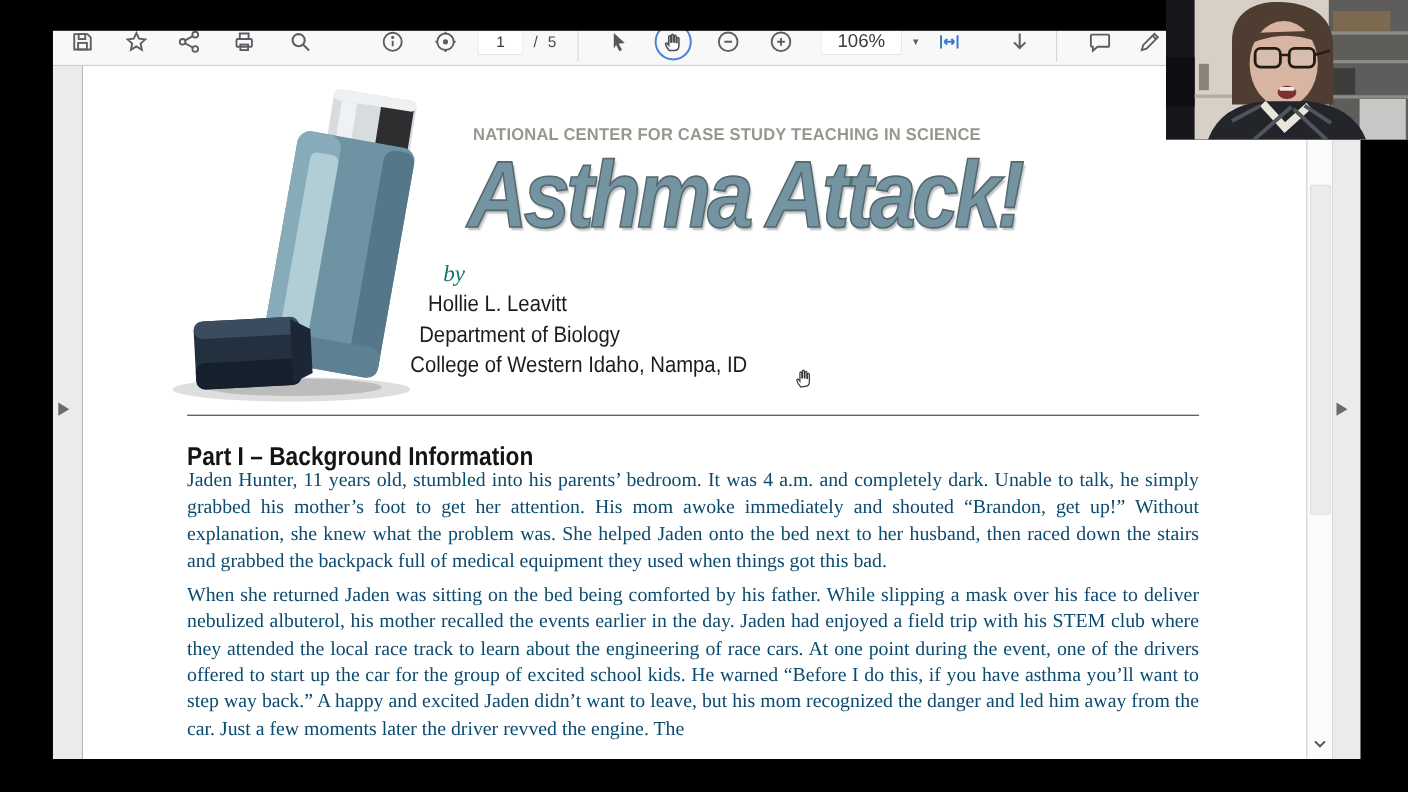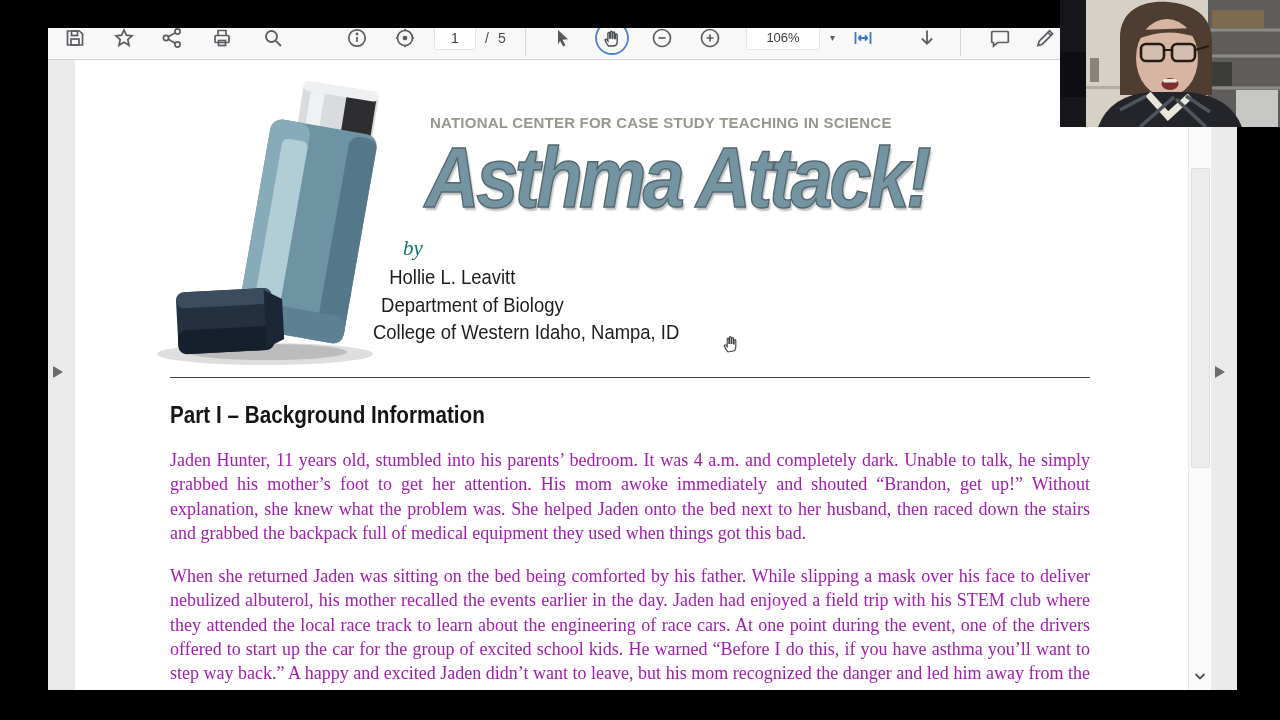--- a/index.html
+++ b/index.html
@@ -19,21 +19,21 @@
   .tb-icon { position:absolute; top:12px; width:24px; height:24px; color:#5a5e63; cursor:pointer; }
   .tb-icon svg { width:24px; height:24px; display:block; }
   .tb-divider { position:absolute; top:8px; width:1px; height:34px; background:#d6d6d6; }
   .hand-ring { position:absolute; top:5px; width:38px; height:38px; }
   .page-group { position:absolute; left:386px; top:11px; display:flex; align-items:center; gap:9px;
                 font-size:14px; color:#4a4a4a; }
   .page-input { width:42px; height:25px; background:#fff; border-radius:3px; box-shadow:0 0 0 1px #e4e4e4 inset;
                 display:flex; align-items:center; justify-content:center; font-size:14px; color:#3c3c3c; }
   .zoom-group { position:absolute; left:698px; top:11px; display:flex; align-items:center; gap:10px; }
   .zoom-box { width:74px; height:25px; background:#fff; border-radius:3px; box-shadow:0 0 0 1px #e6e6e6 inset;
-              display:flex; align-items:center; justify-content:center; font-size:13px; color:#3c3c3c; }
+              display:flex; align-items:center; justify-content:center; font-size:17px; color:#3c3c3c; }
   .zoom-caret { font-size:10px; color:#5a5e63; }
 
   
   .strip-left  { position:absolute; left:48px;  top:60px; width:27px; height:630px; background:#ebebeb; z-index:10; }
   .strip-right { position:absolute; left:1211px; top:60px; width:26px; height:630px; background:#ebebeb; z-index:10; }
   .side-arrow { position:absolute; width:12px; height:14px; z-index:11; cursor:pointer; }
   .scrollbar { position:absolute; left:1188px; top:60px; width:23px; height:630px; background:#fbfbfb;
                border-left:1px solid #e8e8e8; z-index:12; }
   .scroll-thumb { position:absolute; left:2px; top:108px; width:19px; height:300px; background:#ececec;
                   border:1px solid #dedede; border-radius:2px; }
@@ -57,24 +57,24 @@
   .author-block .l1 { padding-left:18px; }
   .author-block .l2 { padding-left:9px; }
 
   .hand-cursor { position:absolute; left:645px; top:270px; width:22px; height:24px; z-index:6; }
 
   .rule { position:absolute; left:95px; top:317px; width:920px; border-top:1.6px solid #3f3f3f; }
 
   .section-heading { position:absolute; left:95px; top:342px; font-size:23.5px; font-weight:bold;
                      color:#141414; white-space:nowrap; transform:scaleX(.88); transform-origin:left top; }
 
-  .body-text { position:absolute; left:95px; top:388px; width:920px;
+  .body-text { position:absolute; left:95px; top:364px; width:920px;
                font-family:"Liberation Serif", serif; font-size:18px; line-height:24.3px;
-               color:#a21caf; text-align:justify; }
-  .body-text p + p { margin-top:19px; }
+               color:#0c4a6e; text-align:justify; }
+  .body-text p + p { margin-top:7px; }
 
   
   .webcam { position:absolute; left:1060px; top:0; width:220px; height:127px; z-index:60; overflow:hidden; background:#222; }
   .webcam svg { display:block; }
 </style>
 </head>
 <body>
 
 <div class="stage">
 

